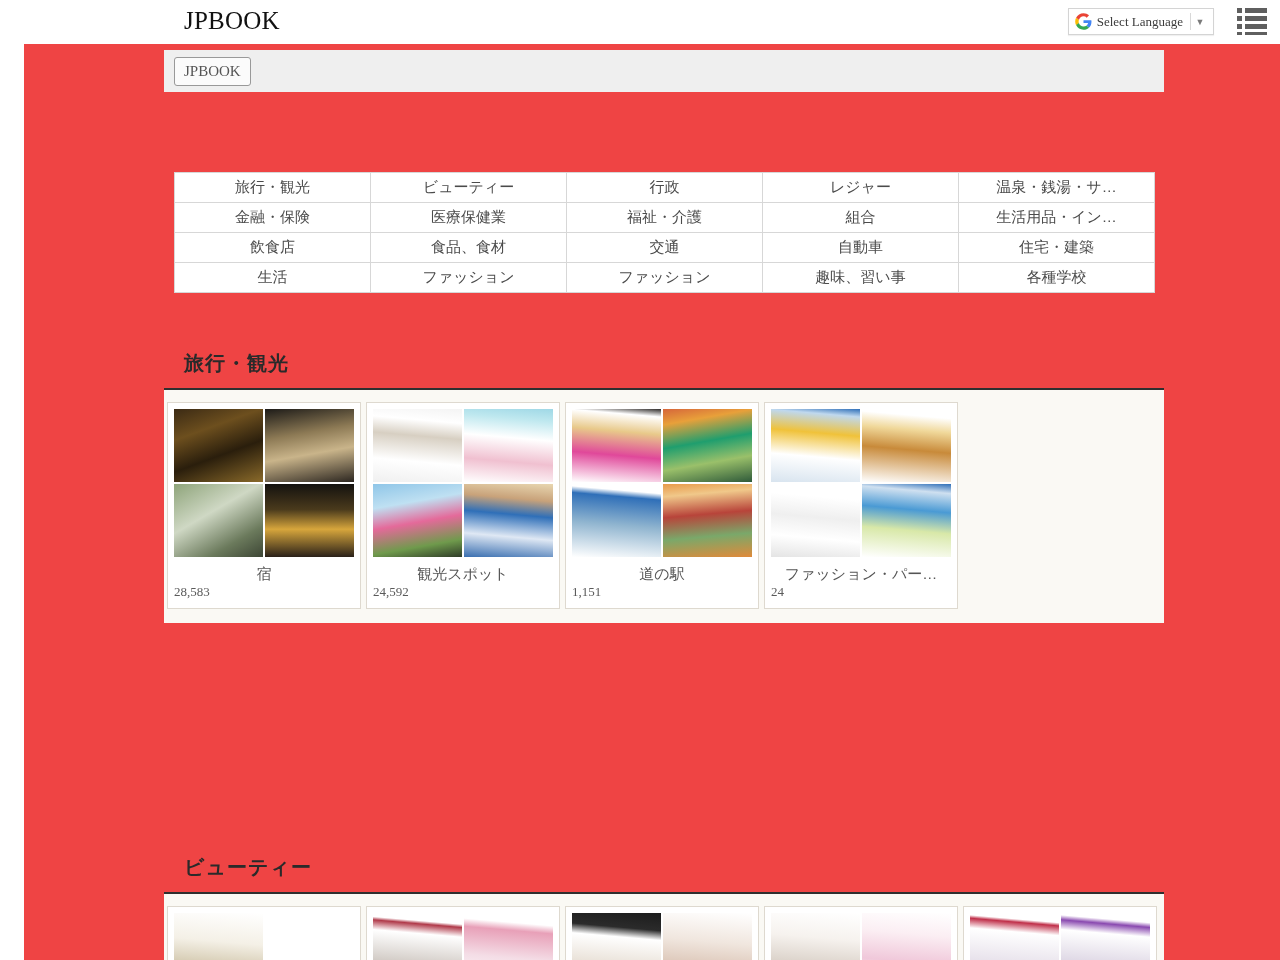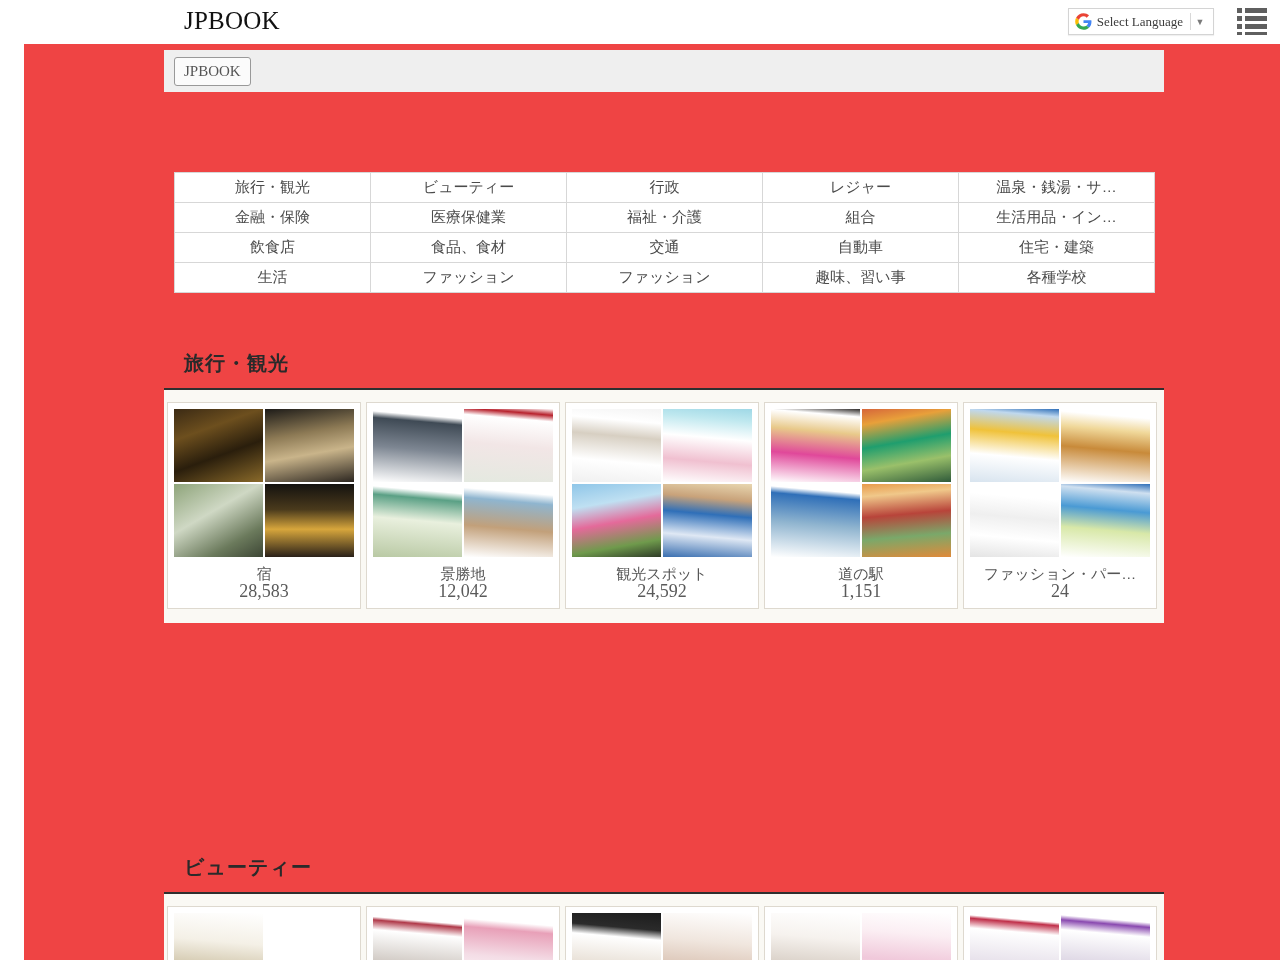--- a/index.html
+++ b/index.html
@@ -200,22 +200,22 @@
     text-align: center;
     font-size: 15px;
     color: #555555;
     white-space: nowrap;
     overflow: hidden;
     text-overflow: ellipsis;
     font-family: "Liberation Sans", "DejaVu Sans", sans-serif;
     line-height: 18px;
   }
   .card-count {
-    text-align: center;
-    font-size: 18px;
+    text-align: left;
+    font-size: 13px;
     color: #5a5a5a;
     font-family: "Liberation Serif", "DejaVu Serif", serif;
     line-height: 17px;
   }
 
   
   .ph { width: 100%; height: 100%; display: block; }
 </style>
 </head>
 <body>
@@ -310,38 +310,20 @@
             <div class="tile">
               <div class="ph" style="background: linear-gradient(rgb(20, 18, 15) 0%, rgb(74, 58, 28) 35%, rgb(215, 166, 60) 62%, rgb(42, 33, 25) 100%);"></div>
             </div>
           </div>
           <div class="card-label">宿</div>
           <div class="card-count">28,583</div>
         </div>
         <div class="card">
           <div class="thumb">
             <div class="tile">
-              <div class="ph" style="background: linear-gradient(185deg, rgb(255, 255, 255) 0%, rgb(255, 255, 255) 12%, rgb(63, 74, 85) 20%, rgb(125, 134, 146) 55%, rgb(255, 255, 255) 100%);"></div>
-            </div>
-            <div class="tile">
-              <div class="ph" style="background: linear-gradient(185deg, rgb(255, 255, 255) 0%, rgb(184, 35, 46) 8%, rgb(255, 255, 255) 16%, rgb(242, 230, 230) 50%, rgb(228, 233, 224) 100%);"></div>
-            </div>
-            <div class="tile">
-              <div class="ph" style="background: linear-gradient(185deg, rgb(255, 255, 255) 0%, rgb(255, 255, 255) 12%, rgb(90, 160, 133) 22%, rgb(233, 240, 222) 50%, rgb(185, 201, 164) 100%);"></div>
-            </div>
-            <div class="tile">
-              <div class="ph" style="background: linear-gradient(185deg, rgb(255, 255, 255) 0%, rgb(255, 255, 255) 14%, rgb(143, 181, 207) 26%, rgb(194, 160, 122) 60%, rgb(255, 255, 255) 100%);"></div>
-            </div>
-          </div>
-          <div class="card-label">景勝地</div>
-          <div class="card-count">12,042</div>
-        </div>
-        <div class="card">
-          <div class="thumb">
-            <div class="tile">
               <div class="ph" style="background: linear-gradient(185deg, rgb(244, 244, 244) 0%, rgb(255, 255, 255) 18%, rgb(215, 207, 194) 38%, rgb(255, 255, 255) 70%, rgb(240, 240, 240) 100%);"></div>
             </div>
             <div class="tile">
               <div class="ph" style="background: linear-gradient(185deg, rgb(159, 216, 230) 0%, rgb(191, 232, 239) 16%, rgb(255, 255, 255) 40%, rgb(240, 192, 208) 70%, rgb(255, 255, 255) 100%);"></div>
             </div>
             <div class="tile">
               <div class="ph" style="background: linear-gradient(170deg, rgb(143, 198, 232) 0%, rgb(191, 224, 242) 28%, rgb(228, 106, 154) 52%, rgb(111, 154, 76) 80%, rgb(47, 60, 40) 100%);"></div>
             </div>
             <div class="tile">
               <div class="ph" style="background: linear-gradient(185deg, rgb(232, 214, 176) 0%, rgb(200, 162, 122) 22%, rgb(47, 111, 184) 42%, rgb(223, 232, 244) 70%, rgb(58, 111, 176) 100%);"></div>

